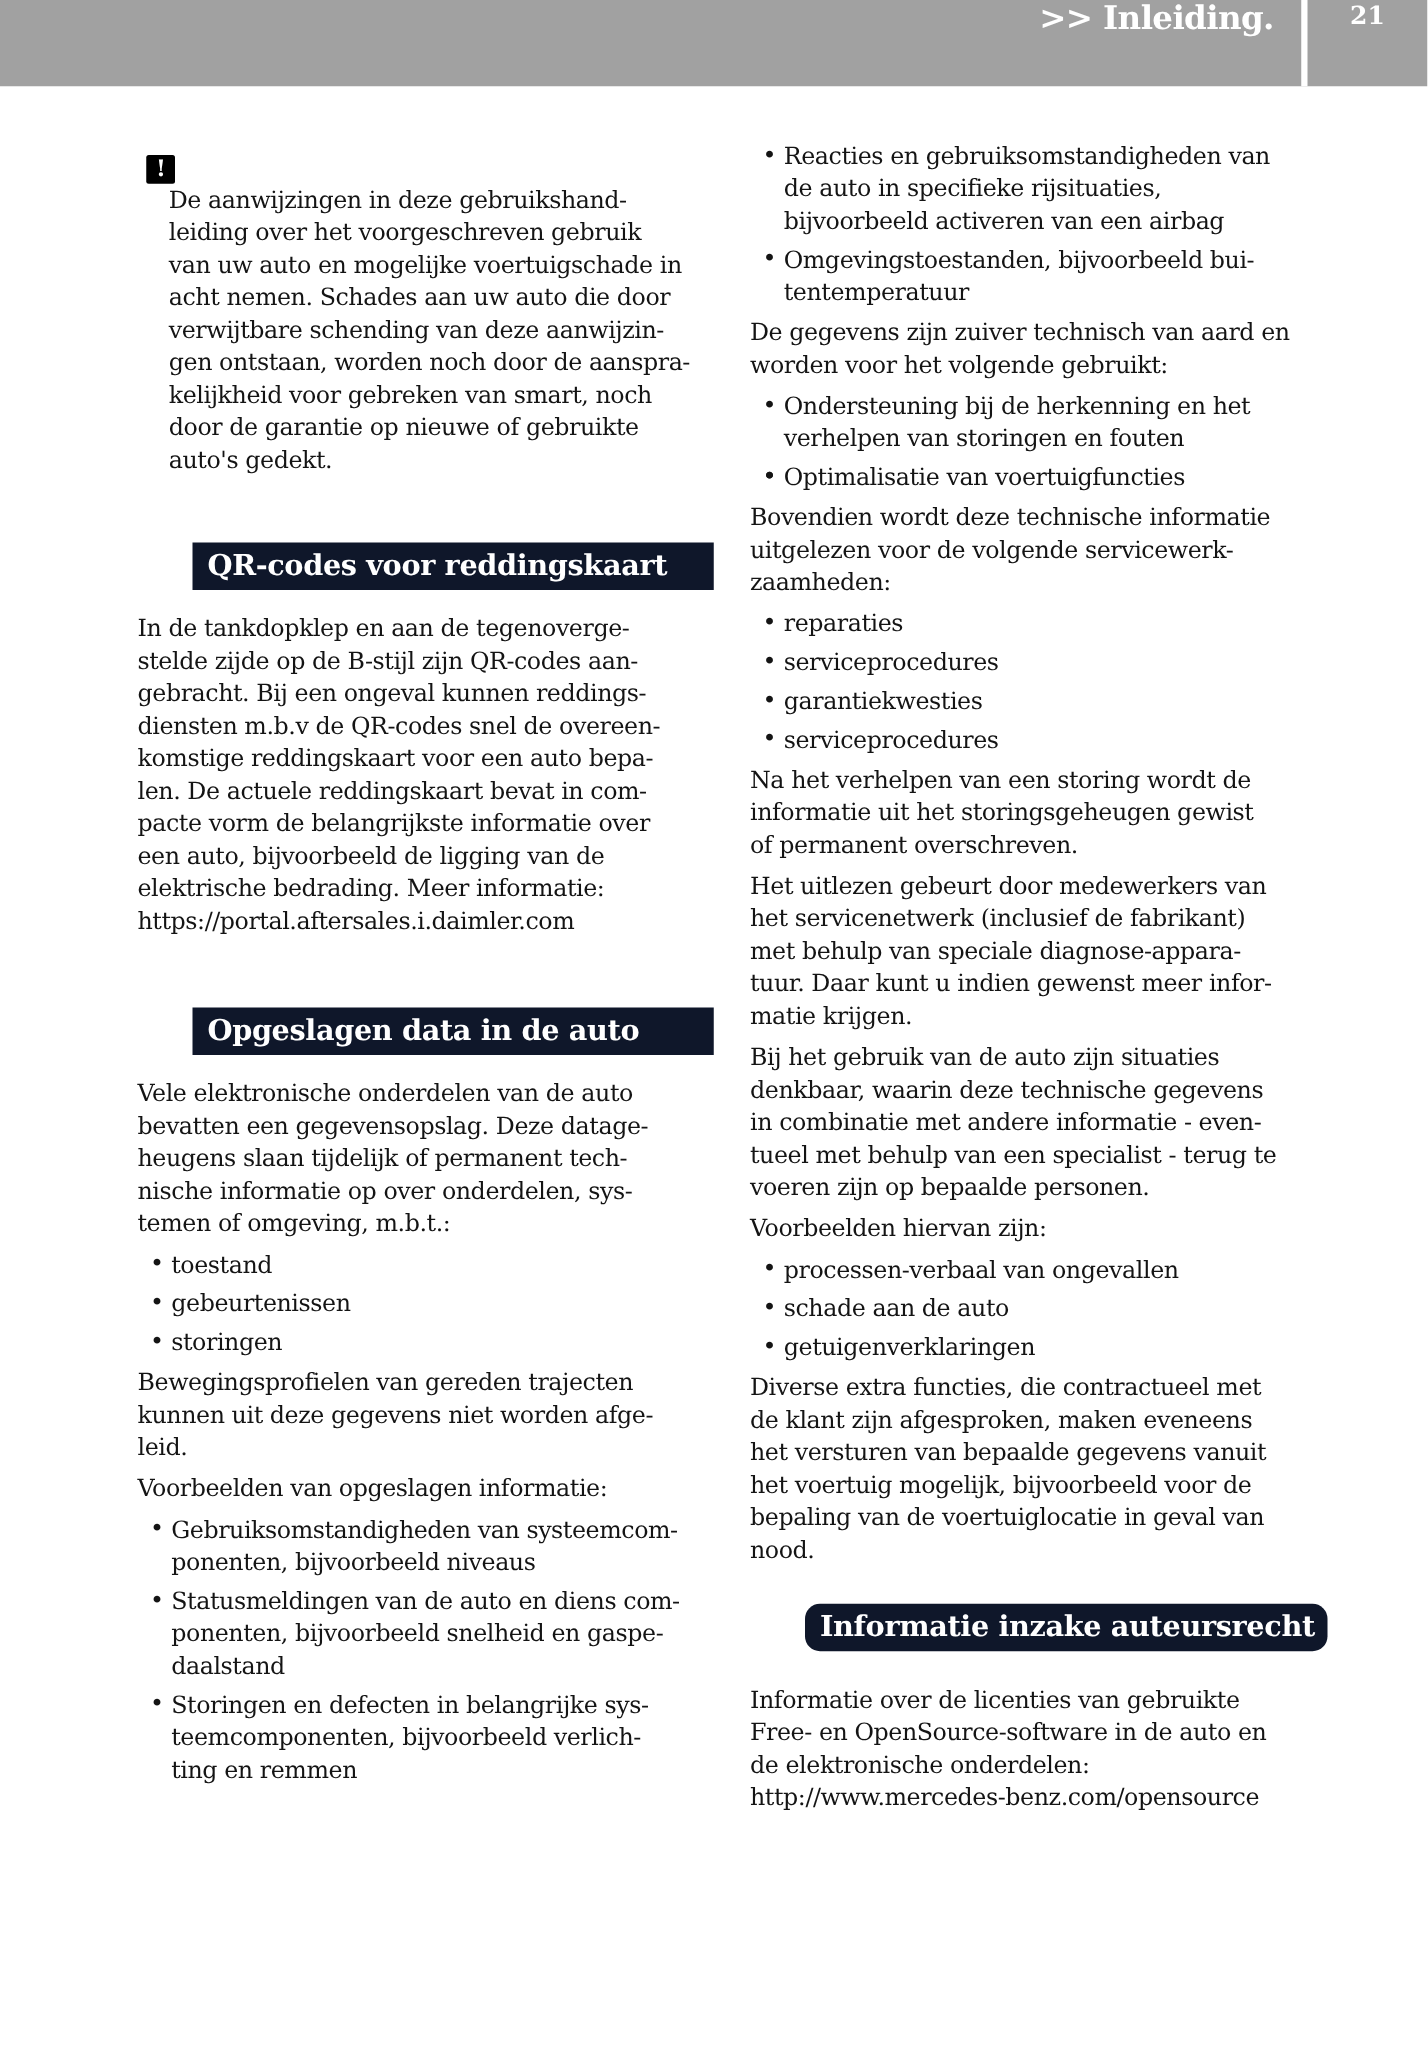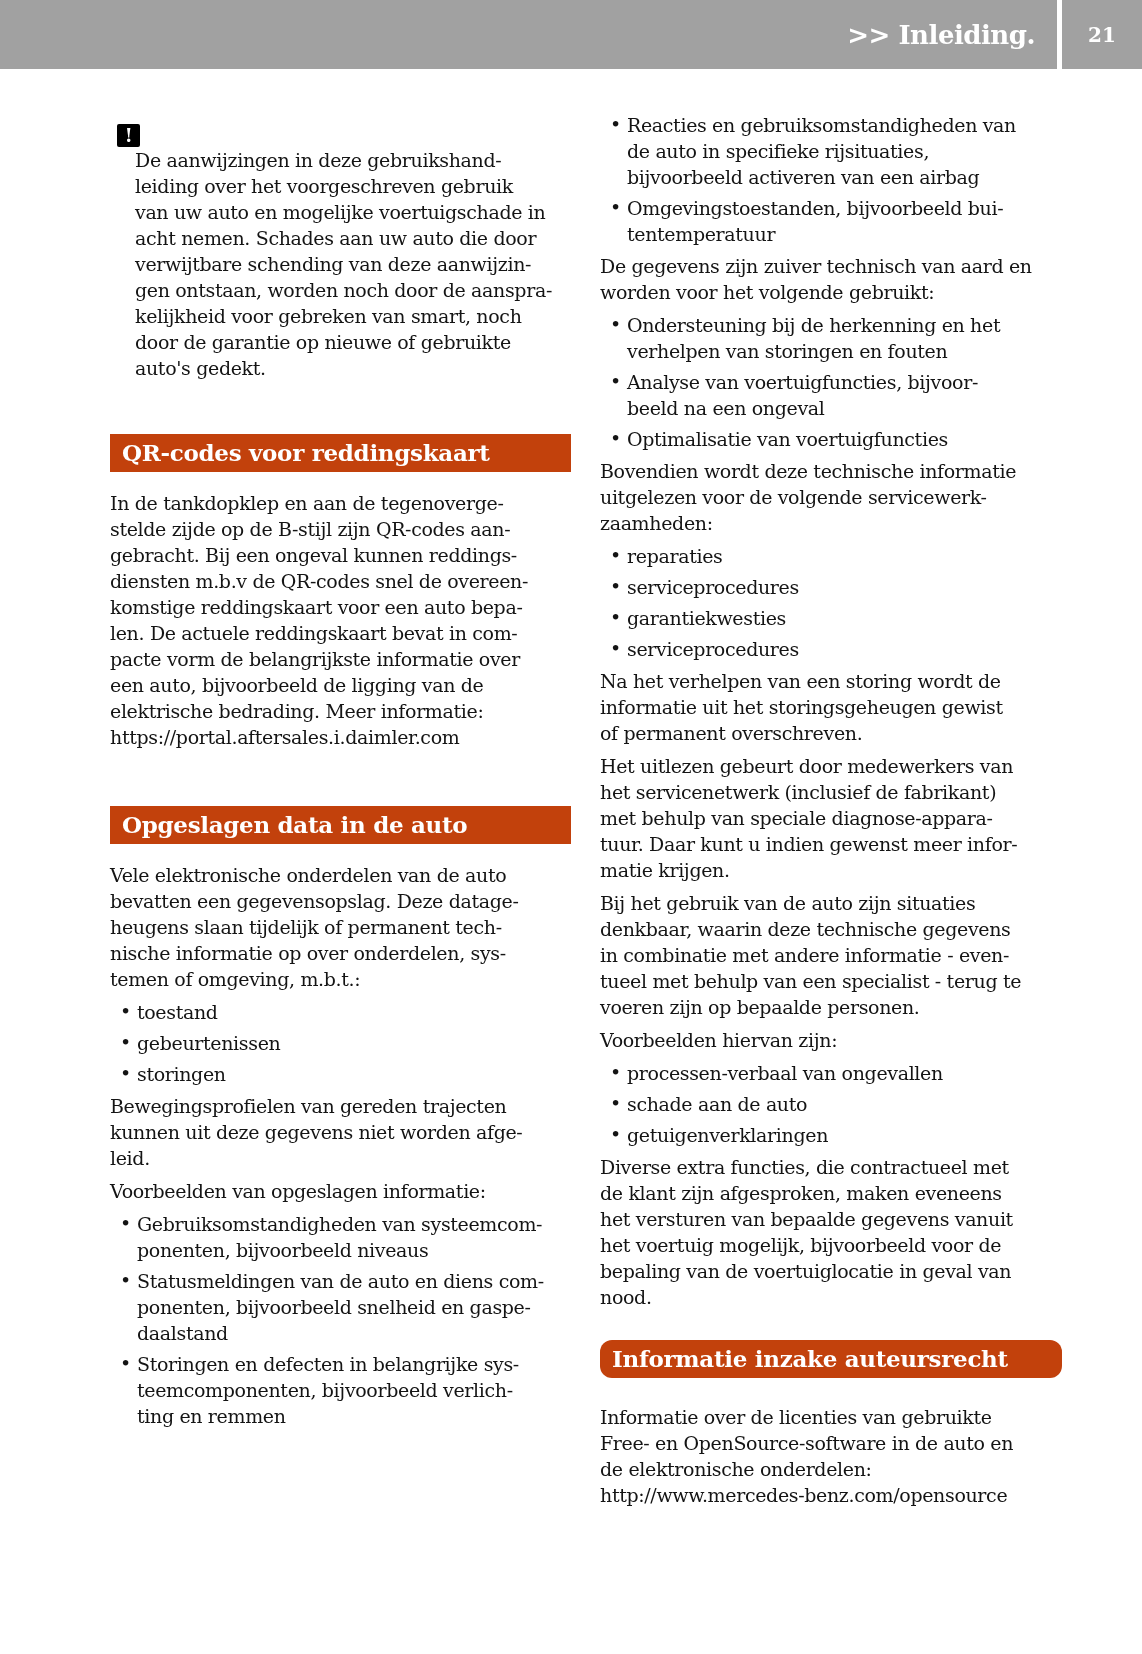--- a/index.html
+++ b/index.html
@@ -10,34 +10,34 @@
     font-family: "DejaVu Serif", "Liberation Serif", serif;
     color: #141414;
     overflow: hidden;
   }
 
   
   .topbar {
     position: absolute; left: 0; top: 0;
     width: 1142px; height: 69px;
     background: #a1a1a1;
-    display: flex; align-items: center;
+    display: flex; 
   }
   .bar-title {
     flex: 1;
     text-align: right;
     padding-right: 22px;
     color: #ffffff;
     font-weight: bold;
     font-size: 26px;
     letter-spacing: -0.5px;
   }
   .bar-divider { width: 5px; height: 69px; background: #ffffff; }
   .bar-page {
-    width: 80px;
+    width: 96px;
     text-align: center;
     color: #ffffff;
     font-weight: bold;
     font-size: 20px;
   }
 
   
   .col { position: absolute; }
   .col-left  { left: 110px; top: 115px; width: 461px; }
   .col-right { left: 600px; top: 112px; width: 462px; }
@@ -47,21 +47,21 @@
     height: 38px; line-height: 38px;
     padding-left: 12px;
     font-size: 23px;
     font-weight: bold;
     letter-spacing: -0.3px;
     margin: 0 0 18px 0;
     white-space: nowrap;
     overflow: hidden;
   }
   .heading.light { background: #c8c8c8; color: #000000; }
-  .heading.dark  { background: #c2410c; color: #ffffff; }
+  .heading.dark  { background: #0f172a; color: #ffffff; margin-left: 44px; }
   .h-sec2 { margin-top: 53px; }
   .h-sec3 { margin-top: 56px; }
   .h-sec4 { margin-top: 30px; margin-bottom: 26px; border-radius: 12px; }
 
   
   .body-p {
     font-size: 19px;
     line-height: 26px;
     letter-spacing: -0.35px;
     white-space: pre-line;
@@ -213,22 +213,20 @@
 worden voor het volgende gebruikt:</div>
 
   <div class="list">
     <div class="li">
       <span class="bullet">•</span>
       <span class="li-text">Ondersteuning bij de herkenning en het
 verhelpen van storingen en fouten</span>
     </div>
     <div class="li">
       <span class="bullet">•</span>
-      <span class="li-text">Analyse van voertuigfuncties, bijvoor-
-beeld na een ongeval</span>
     </div>
     <div class="li">
       <span class="bullet">•</span>
       <span class="li-text">Optimalisatie van voertuigfuncties</span>
     </div>
   </div>
 
   <div class="body-p">Bovendien wordt deze technische informatie
 uitgelezen voor de volgende servicewerk-
 zaamheden:</div>

